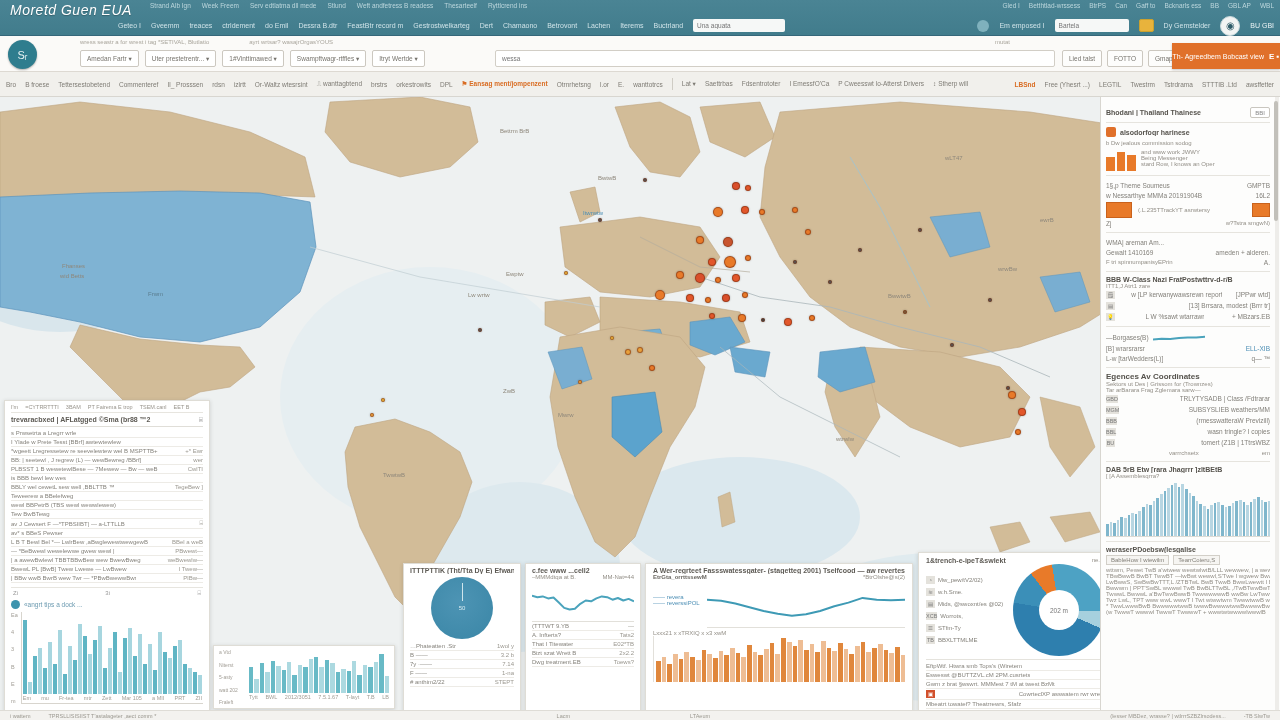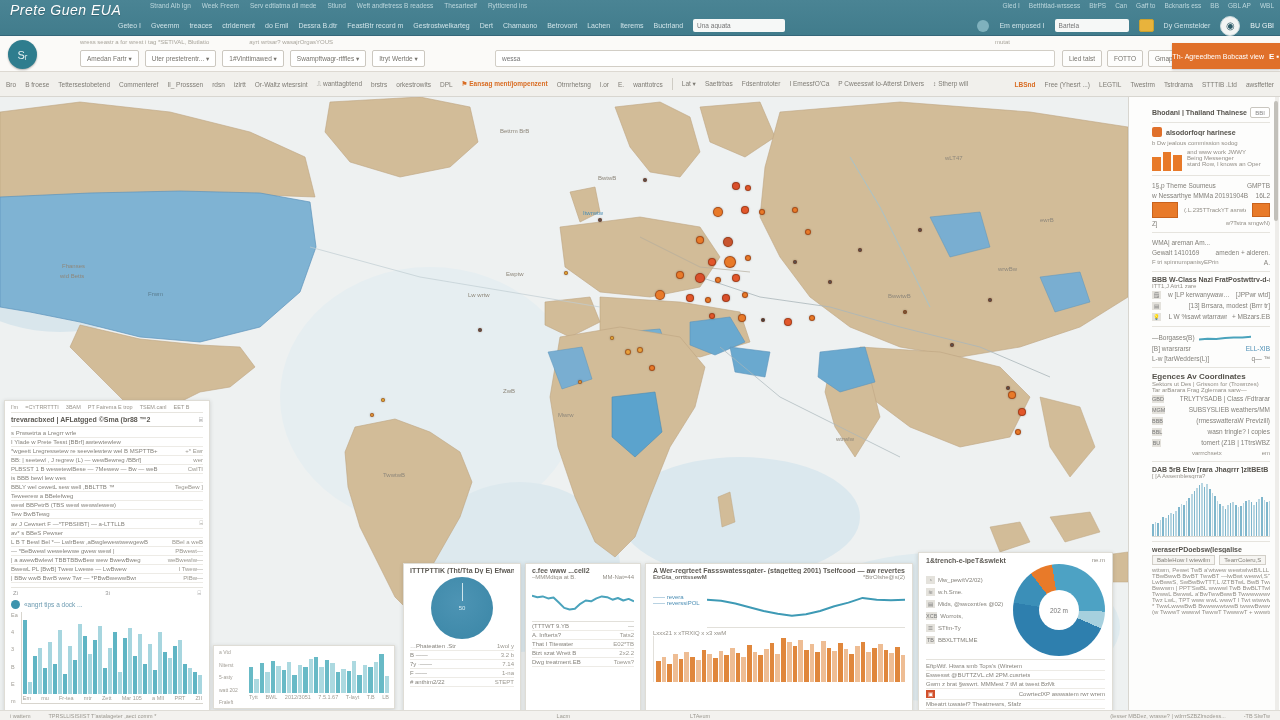--- a/index.html
+++ b/index.html
@@ -64,21 +64,21 @@
   #cardC{left:525px;top:466px;width:116px;height:150px;padding:3px 6px}
   #cardD{left:645px;top:466px;width:268px;height:150px;padding:3px 7px}
   #cardE{left:918px;top:455px;width:195px;height:160px;padding:4px 7px}
   .gauge{width:62px;height:62px;border-radius:50%;background:radial-gradient(circle at 45% 40%,#4d94b4,#3a86a6);margin:3px auto;position:relative;color:#d9ecf2;font-size:6px;display:flex;align-items:center;justify-content:center}
   .gauge:after{content:"";position:absolute;left:50%;top:6px;width:1px;height:18px;background:#cfe5ec}
   .linebox{position:relative}
   .pie{width:92px;height:92px;border-radius:50%;position:relative;flex-shrink:0}
   .pie .hole{position:absolute;left:26px;top:26px;width:40px;height:40px;border-radius:50%;background:#fff;font-size:6.5px;color:#777;display:flex;align-items:center;justify-content:center}
   .legend-item{display:flex;align-items:center;font-size:6px;color:#84817a;padding:2px 0;white-space:nowrap;overflow:hidden}
   
-  .sidebar{position:absolute;right:0;top:97px;width:152px;height:613px;background:#fdfdfc;border-left:1px solid #d8d6d0;padding:6px 10px 4px 23px;overflow:hidden;font-size:6.5px;color:#83807a}
+  .sidebar{position:absolute;right:0;top:97px;width:180px;height:613px;background:#fdfdfc;border-left:1px solid #d8d6d0;padding:6px 10px 4px 5px;overflow:hidden;font-size:6.5px;color:#83807a}
   .sb-scroll{position:absolute;right:1px;top:0;width:4px;height:613px;background:#eeedea}
   .sb-thumb{position:absolute;right:1px;top:4px;width:4px;height:120px;background:#c2c0ba;border-radius:2px}
   .sb-sec{border-bottom:1px solid #e6e4de;padding:4px 0}
   .sb-h{font-size:7px;font-weight:bold;color:#55524c;white-space:nowrap;overflow:hidden}
   .sb-row{display:flex;justify-content:space-between;gap:4px;padding:1.5px 0;white-space:nowrap;overflow:hidden}
   .oic{display:inline-block;width:10px;height:10px;background:#e0702a;border-radius:2px;margin-right:4px;flex-shrink:0}
   .swatch{display:inline-block;width:26px;height:16px;background:#e87a29;border:1px solid #c9621c}
   .minibars{display:flex;align-items:flex-end;gap:2px;width:30px;height:22px;flex-shrink:0}
   .minibars .bar{flex:1;background:#e87a29}
   .sb-btn{border:1px solid #c9c6bf;border-radius:2px;background:#fff;font-size:6px;color:#888;padding:0 4px;height:11px}
@@ -88,21 +88,21 @@
   .statusbar{position:absolute;left:0;top:710px;width:1280px;height:10px;background:#f3f2ef;border-top:1px solid #dedcd6;display:flex;align-items:center;gap:26px;padding:0 10px;font-size:5.5px;color:#9b9890;white-space:nowrap;overflow:hidden}
   .statusbar .grp{display:flex;gap:18px}
   .statusbar .sp{flex:1}
 </style>
 </head>
 <body>
 
 <div id="app">
 
   <header class="topbar">
-    <div class="logo">Prete Guen EUA</div>
+    <div class="logo">Moretd Guen EUA</div>
     <div class="toprow">
       <span style="display:flex;gap:11px">
           <span>Strand Alb Ign</span>
           <span>Week Freem</span>
           <span>Serv edtlatma dll mede</span>
           <span>Stlund</span>
           <span>Weft andfetress B readess</span>
           <span>Thesarteelf</span>
           <span>Ryttlcrend ins</span>
         </span>

